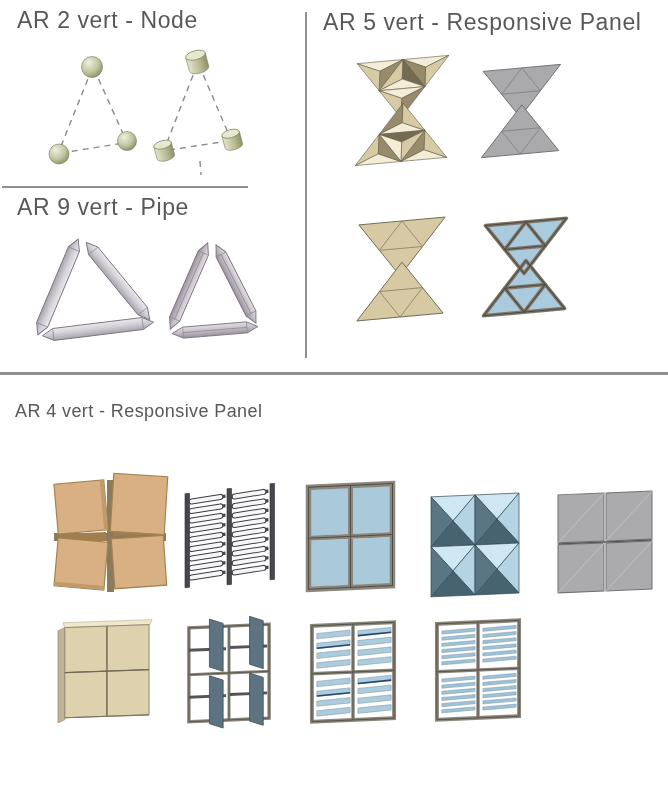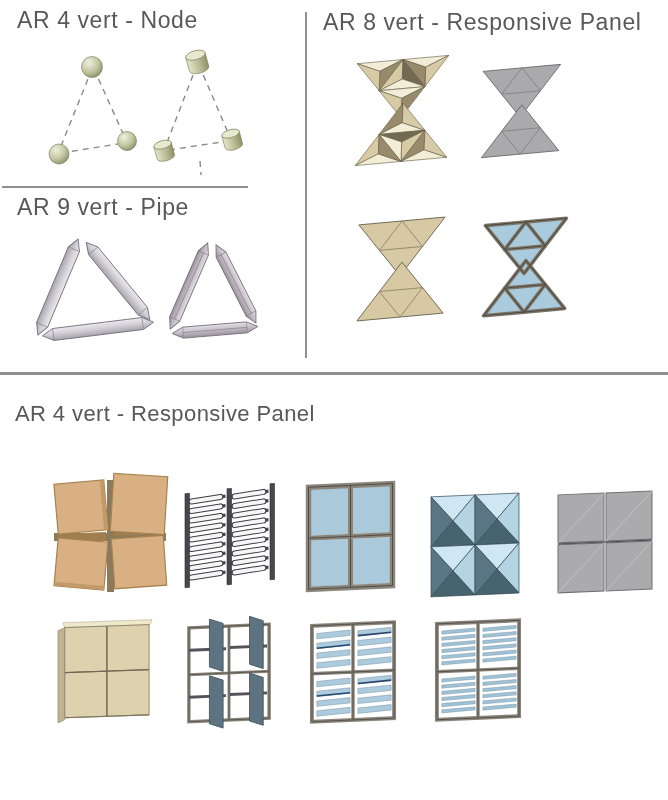--- a/index.html
+++ b/index.html
@@ -1,21 +1,21 @@
 <!DOCTYPE html>
 <html><head>
 <meta charset="utf-8">
 <style>
   html,body{margin:0;padding:0;background:#ffffff;}
   body{width:668px;height:800px;position:relative;overflow:hidden;
        font-family:"Liberation Sans", sans-serif;}
   .heading{position:absolute;color:#58585b;font-weight:400;letter-spacing:0.6px;
            white-space:nowrap;}
   .h-lg{font-size:23px;}
-  .h-sm{font-size:22px;letter-spacing:0.4px;}
+  .h-sm{font-size:18px;letter-spacing:0.4px;}
   .divider{position:absolute;background:#8f8f90;}
   .fig{position:absolute;}
   svg{display:block;overflow:visible;}
   
   .hgGray .big{fill:#aaaaac;stroke:#66666a;stroke-width:1;}
   .hgGray .inner{fill:none;stroke:#7d7d80;stroke-width:0.9;}
   .hgTan .big{fill:#d6c9a3;stroke:#6f6854;stroke-width:1;}
   .hgTan .inner{fill:none;stroke:#8d8467;stroke-width:0.9;}
   
   .fLight{fill:#f3ecd7;} .fMid{fill:#d7cba6;} .fDark{fill:#978b6c;} .fDeep{fill:#736a52;}
@@ -29,25 +29,25 @@
   .pfThin{fill:none;stroke:#514d46;}
   .slatWide{fill:#accbdd;stroke:#7490a3;stroke-width:0.5;}
   .slatNarrow{fill:#9fc2d5;stroke:#6988a0;stroke-width:0.4;}
   .fin{fill:#5d7381;stroke:#3c4d57;stroke-width:0.8;}
   .pipe{stroke:#77707c;stroke-width:0.9;}
   .dash{fill:none;stroke:#8a8a8a;stroke-width:1.4;stroke-dasharray:6 5;}
 </style>
 </head>
 <body>
 
-<div class="heading h-lg" style="left:17px;top:7px;">AR 4 vert - Node</div>
+<div class="heading h-lg" style="left:17px;top:7px;">AR 2 vert - Node</div>
 
 <div class="heading h-lg" style="left:17px;top:194px;">AR 9 vert - Pipe</div>
 
-<div class="heading h-lg" style="left:323px;top:9px;">AR 8 vert - Responsive Panel</div>
+<div class="heading h-lg" style="left:323px;top:9px;">AR 5 vert - Responsive Panel</div>
 
 <div class="heading h-sm" style="left:15px;top:401px;">AR 4 vert - Responsive Panel</div>
 
 <div class="divider" style="left:2px;top:186px;width:246px;height:2px;"></div>
 <div class="divider" style="left:305px;top:12px;width:2px;height:346px;"></div>
 <div class="divider" style="left:0px;top:372px;width:668px;height:2.5px;"></div>
 
 <div class="fig" style="left:28px;top:44px;">
 <svg width="230" height="140" viewBox="0 0 230 140">
   <defs>

